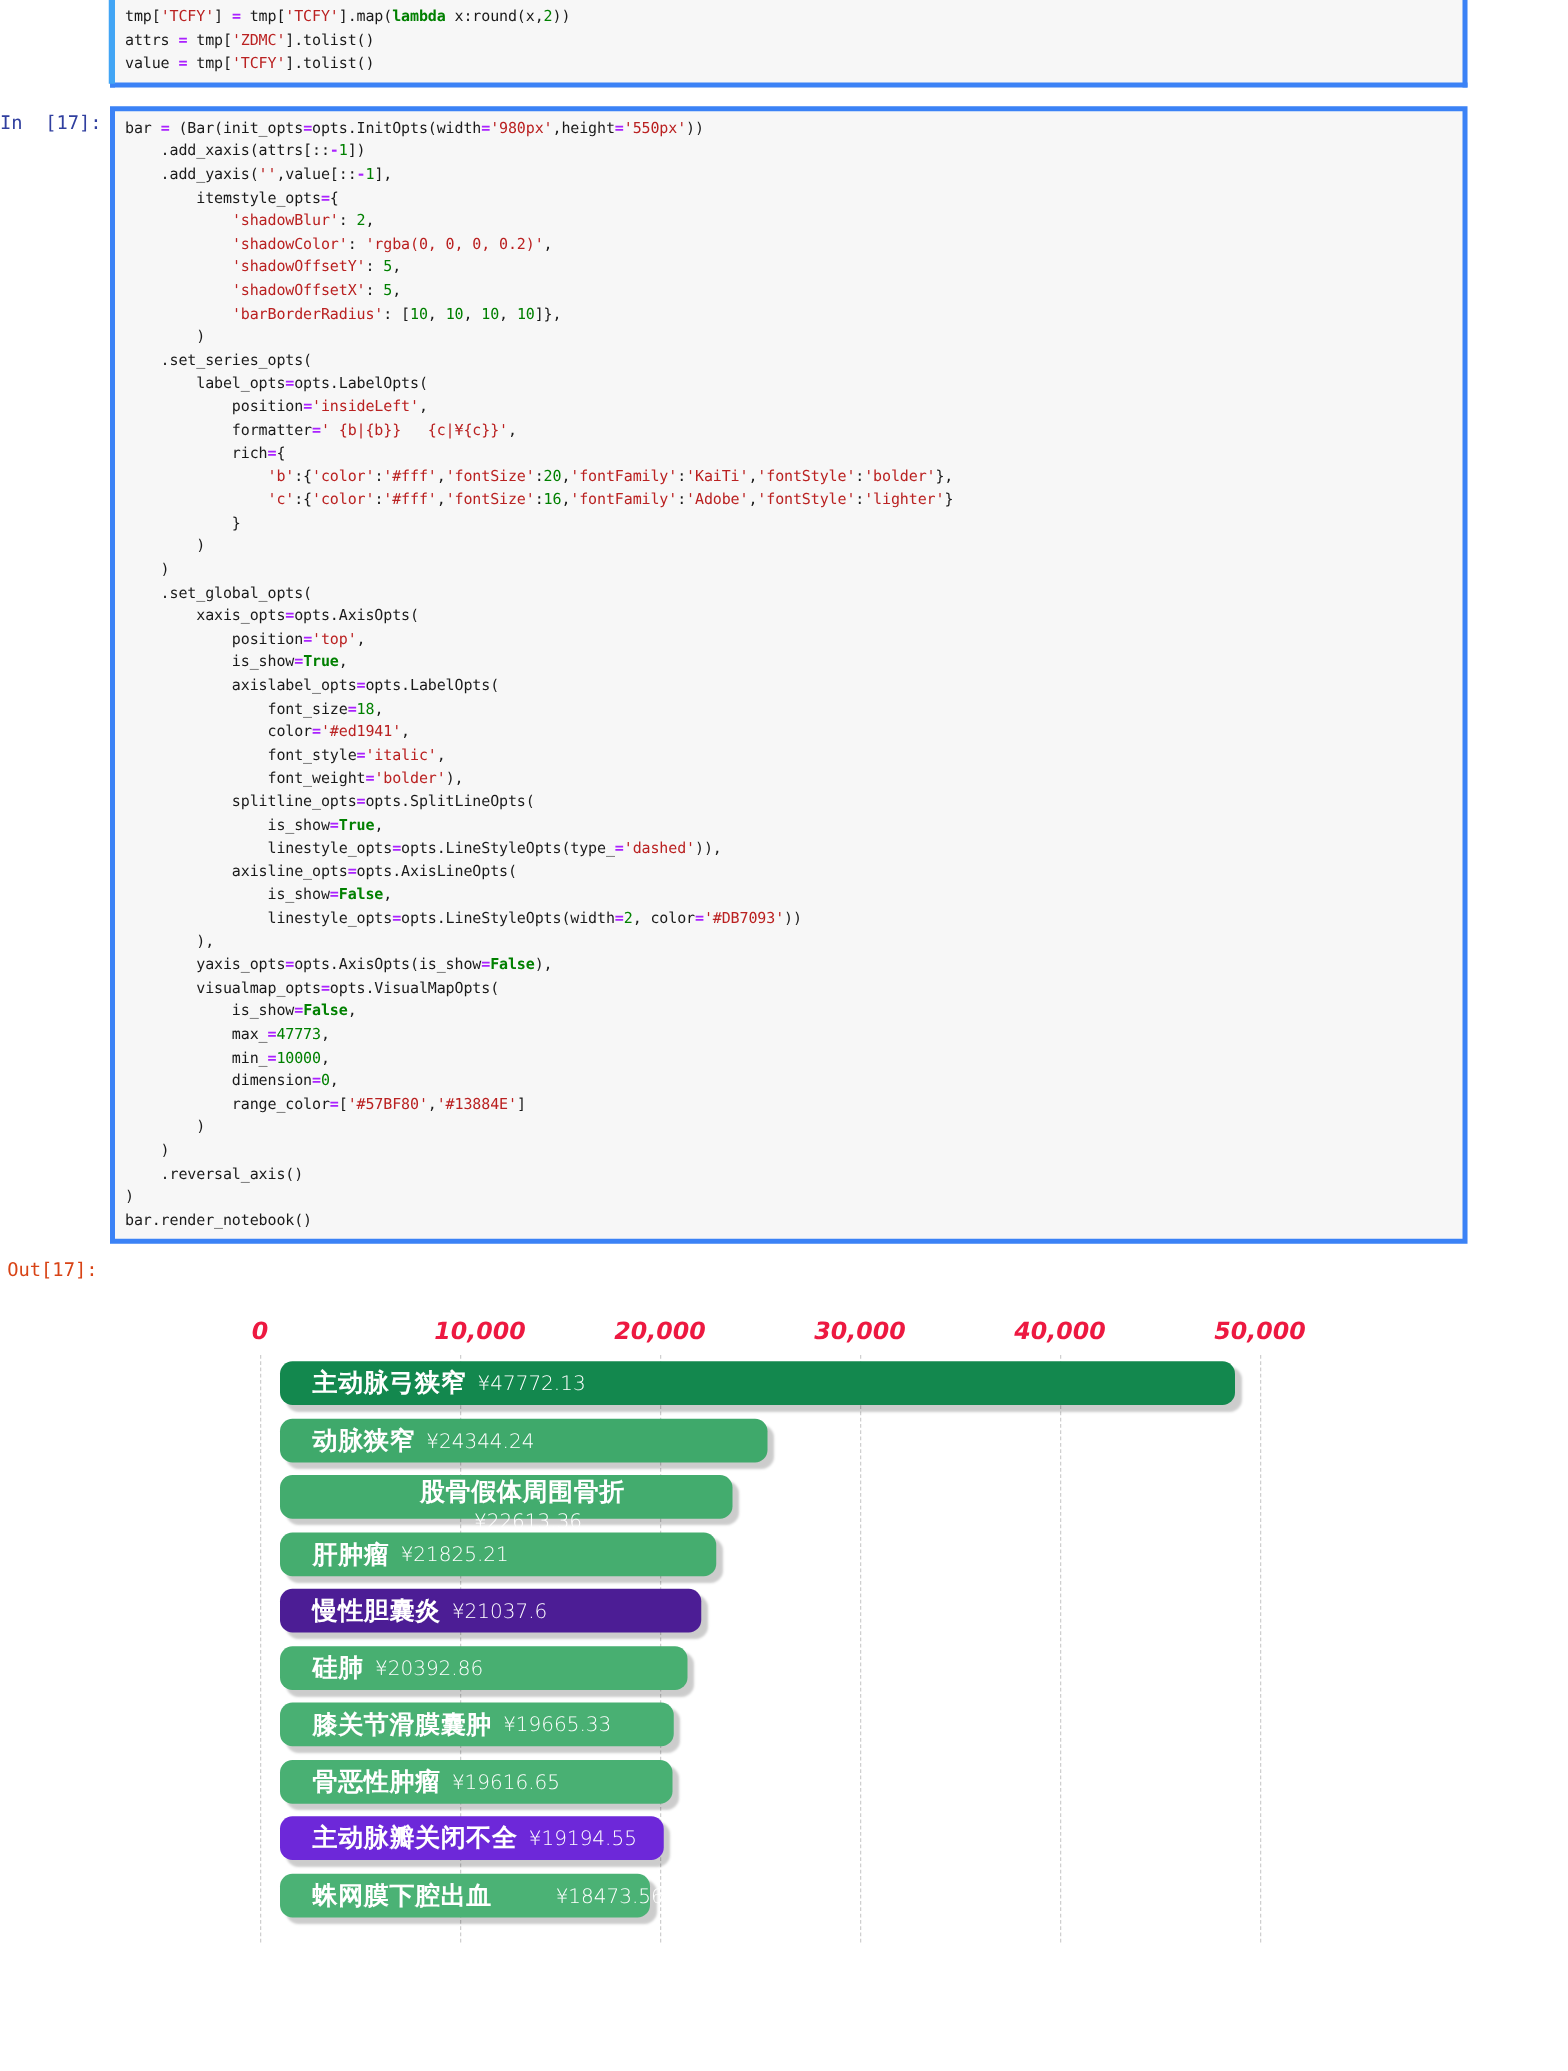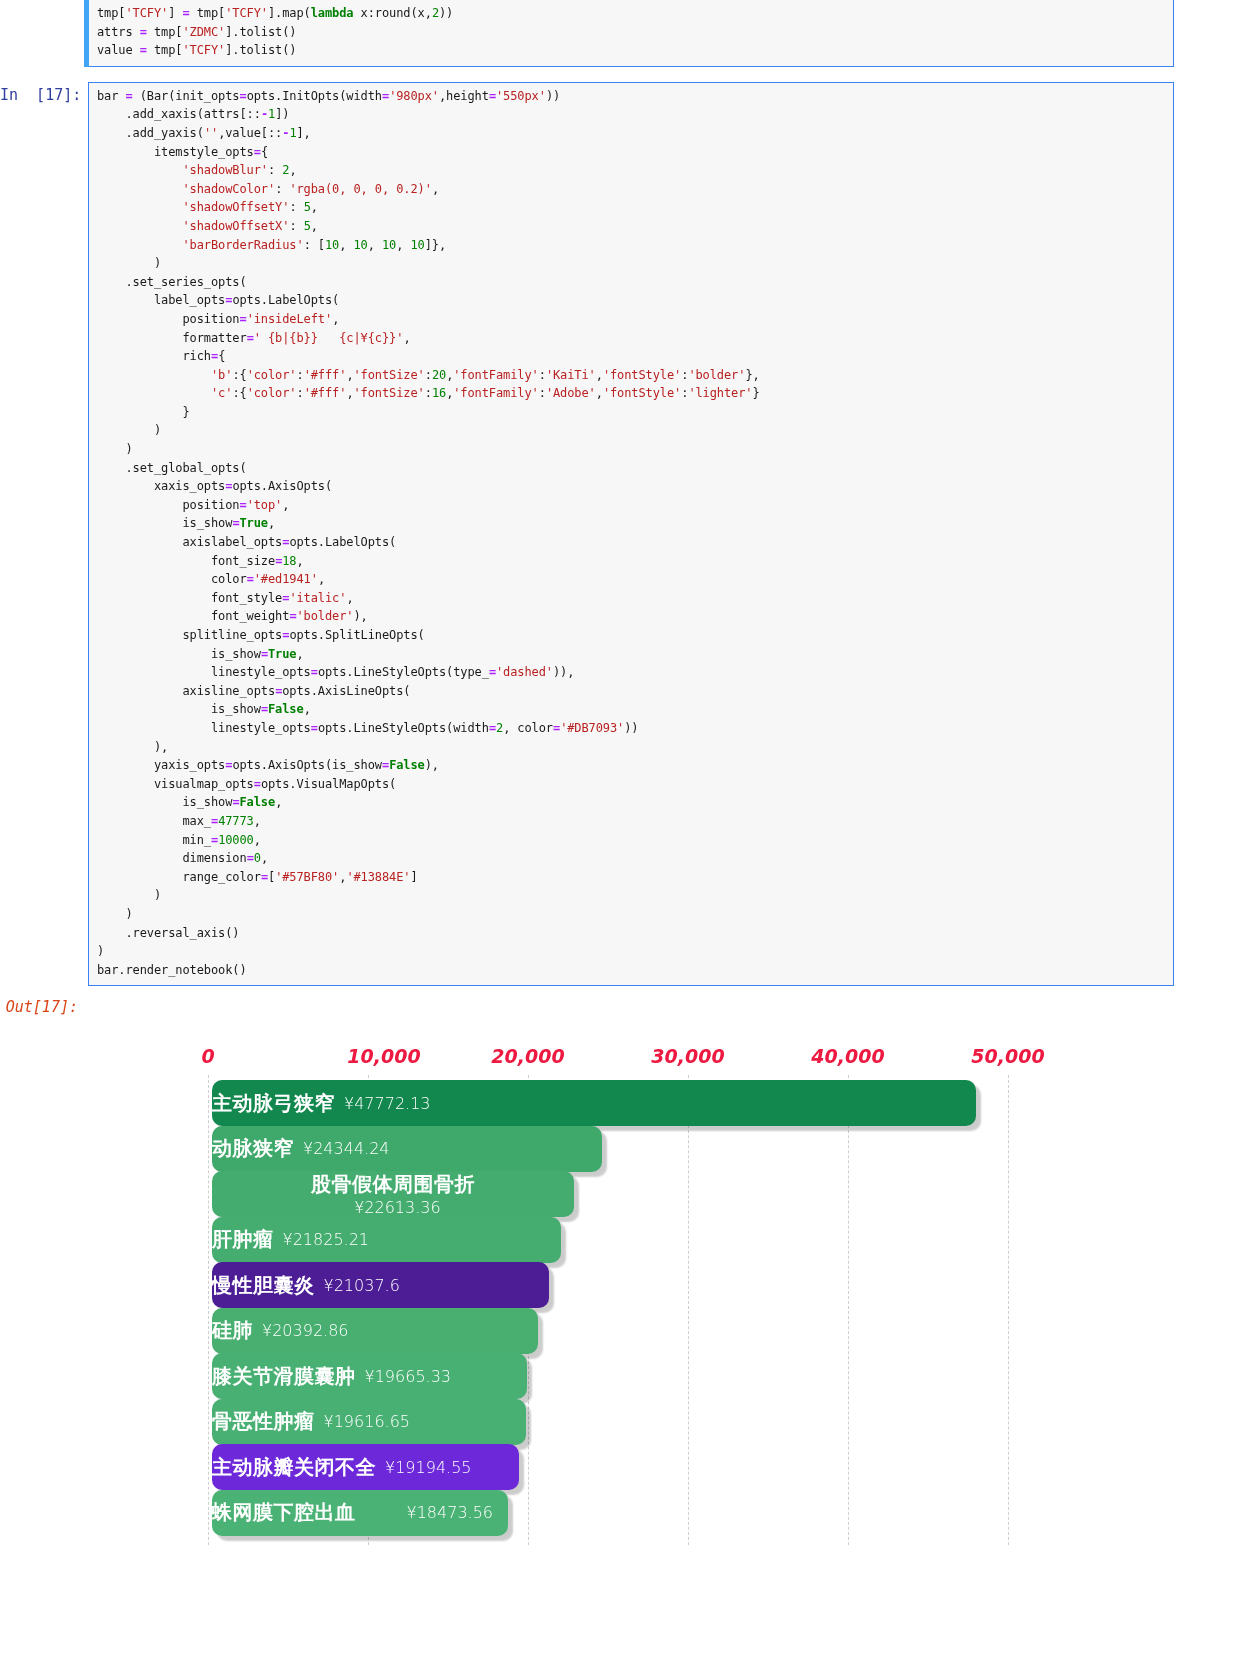--- a/index.html
+++ b/index.html
@@ -19,26 +19,26 @@
     width: 88px; flex: 0 0 88px;
     text-align: right;
     padding-right: 10px;
     font-family: "DejaVu Sans Mono", monospace;
     font-size: 15px;
     color: #303F9F;
     line-height: 19px;
     white-space: pre;
     padding-top: 4px;
   }
-  .prompt.out { color: #D84315; font-style: italic; }
+  .prompt.out { color: #D84315; }
 
   .cell-box {
     flex: 1 1 auto;
     background: #f7f7f7;
-    border: 1px solid #3b82f6;
+    border: 4px solid #3b82f6;
     padding: 4px 6px 6px 8px;
     position: relative;
   }
   .cell-box.top-partial { border-top: none; }
 
   .cell-box .gutter {
     position: absolute; left: -5px; top: -1px; bottom: -1px;
     width: 5px; background: transparent;
   }
   .cell-box.active .gutter { background: #42A5F5; }
@@ -88,28 +88,28 @@
     position: absolute;
     top: 30px;
     width: 0;
     border-left: 1px dashed #cfcfcf;
     height: 470px;
   }
   .bars { position: absolute; left: 0; top: 32px; width: 100%; }
   .bar-row { position: relative; height: 45.5px; }
   .bar {
     position: absolute;
-    left: 4px;
+    left: 16px;
     top: 3px;
-    height: 46px;
+    height: 35px;
     border-radius: 10px;
     box-shadow: 5px 5px 2px rgba(0,0,0,0.2);
     display: flex;
     align-items: center;
-    padding-left: 0;
+    padding-left: 26px;
     white-space: nowrap;
     overflow: visible;
   }
   .bar-name {
     color: #fff;
     font-size: 20px;
     font-weight: bold;
     font-family: "DejaVu Serif", serif;
     font-style: normal;
     letter-spacing: 0.5px;

